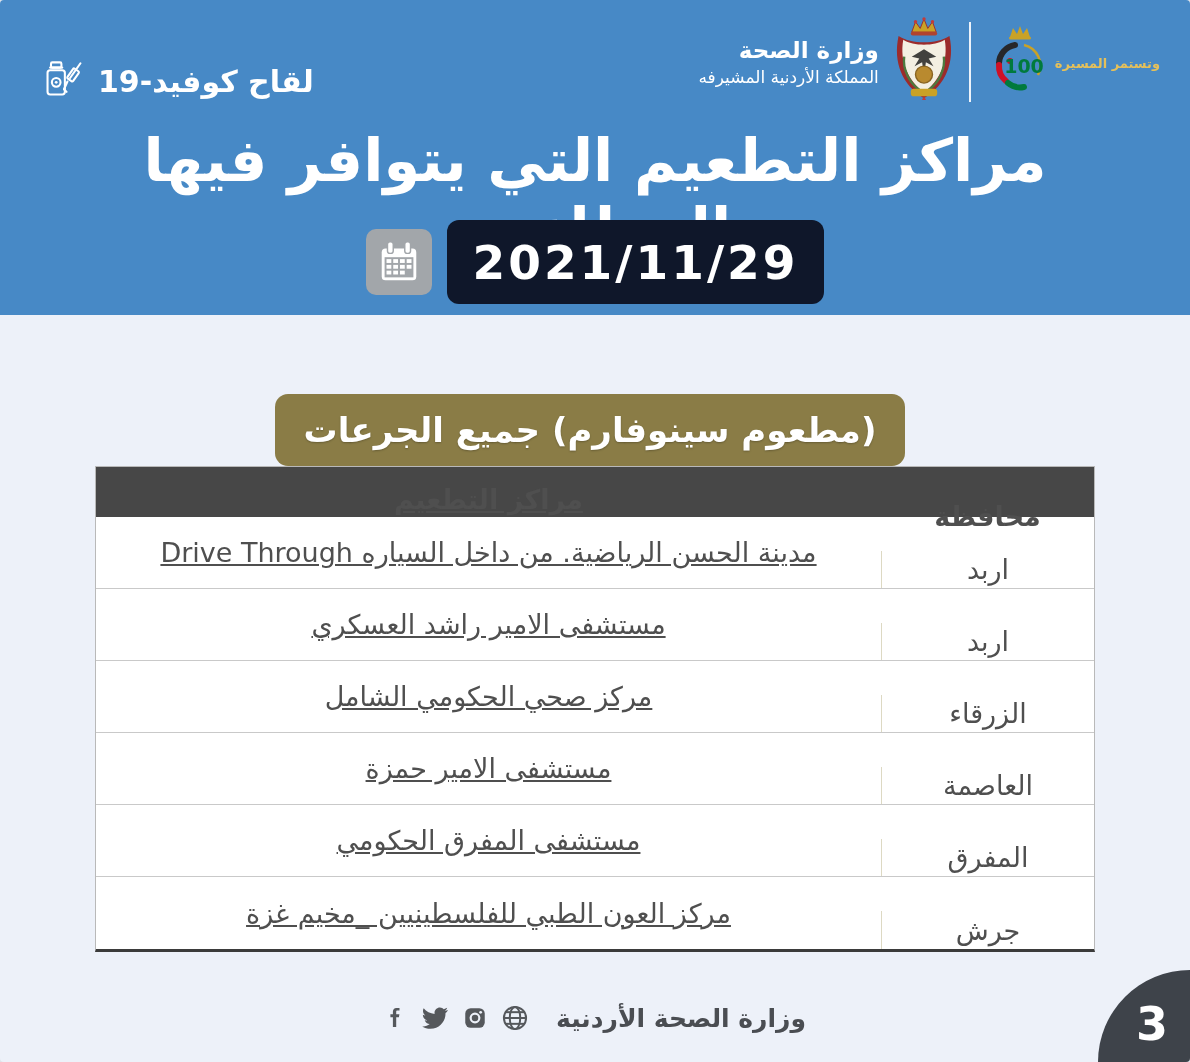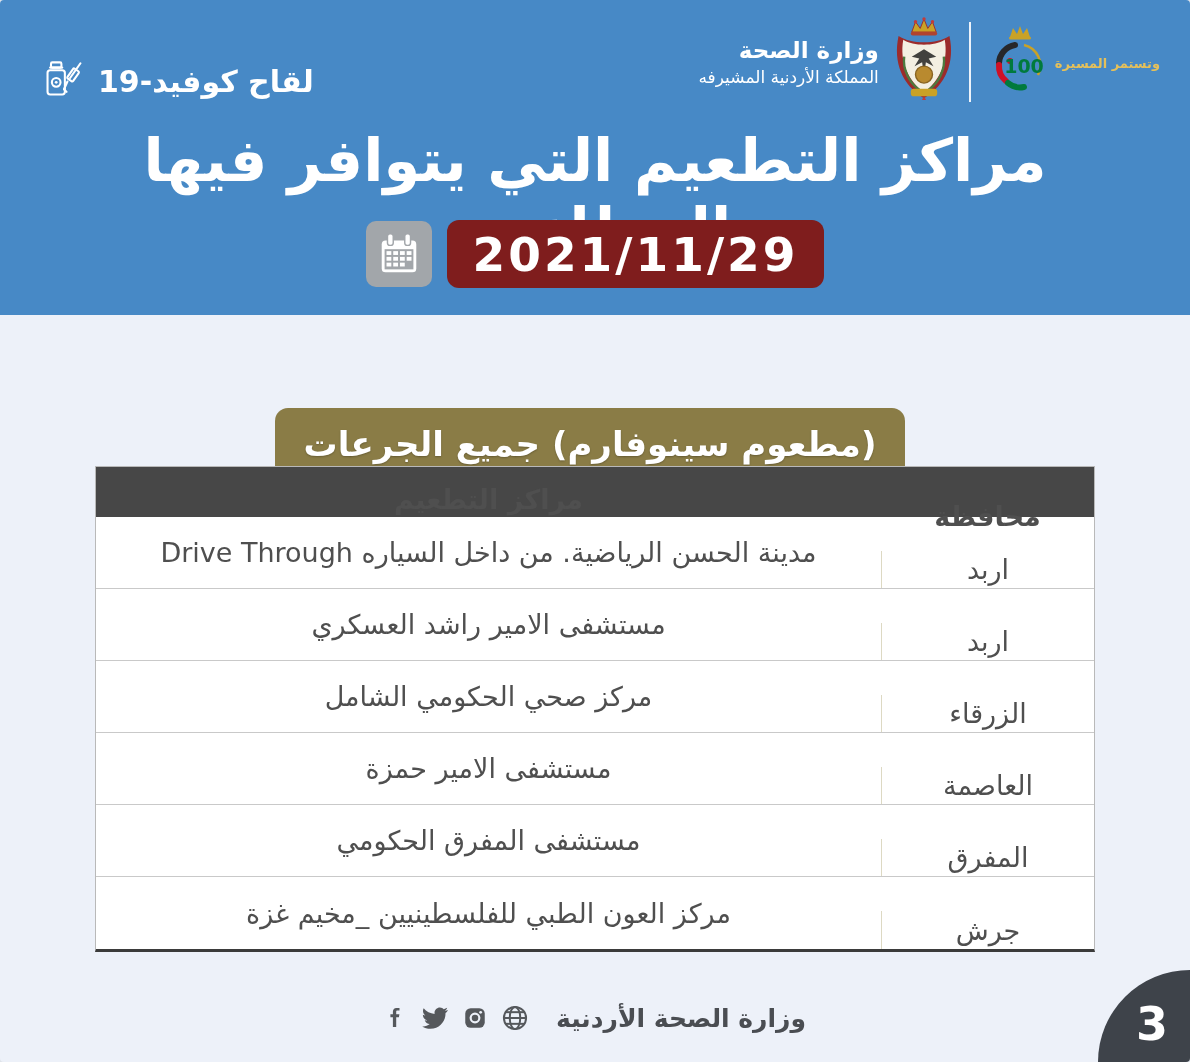--- a/index.html
+++ b/index.html
@@ -39,35 +39,34 @@
 
   .date-row {
     position:absolute; top:220px; left:0; width:100%;
     display:flex; justify-content:center; align-items:center; gap:15px;
   }
   .cal-box {
     width:66px; height:66px; background:#a2a6aa; border-radius:10px;
     display:flex; align-items:center; justify-content:center;
   }
   .date-badge {
-    background:#7f1d1d; color:#fff; border-radius:12px;
-    height:68px; min-width:328px; padding:0 26px;
+    background:#0f172a; color:#fff; border-radius:12px;
+    height:84px; min-width:328px; padding:0 26px;
     display:flex; align-items:center; justify-content:center;
     font-size:47px; font-weight:bold; letter-spacing:3px;
     font-family:"DejaVu Sans", sans-serif;
   }
 
   
   .olive-badge {
     position:absolute; left:275px; top:394px; width:630px; height:72px;
     background:#8a7c46; border-radius:13px;
     display:flex; align-items:center; justify-content:center;
     color:#fff; font-size:34px; font-weight:bold; direction:rtl;
     text-shadow:0 1px 2px rgba(0,0,0,.25);
-    margin-top:14px;
   }
 
   
   .vax-table {
     position:absolute; left:95px; top:466px; width:1000px;
     direction:rtl; border:1px solid #b9b9b9; border-bottom:3px solid #3b3b3b;
     background:#fff;
   }
   .t-row { display:grid; grid-template-columns:213px 1fr; }
   .t-head { background:#474747; color:#fff; height:50px; }
@@ -75,21 +74,21 @@
     font-size:27px; font-weight:bold; }
   .t-body-row { height:72px; border-bottom:1px solid #c9c9c9; background:#fff; }
   .t-body-row:last-child { border-bottom:none; }
   .cell-gov {
     display:flex; align-items:center; justify-content:center;
     font-size:27px; color:#4f4f4f; border-left:1px solid #ddd9c3;margin-top:34px;
   }
   .t-head .cell-gov { border-left:none; }
   .cell-center {
     display:flex; align-items:center; justify-content:center;
-    font-size:27px; color:#4f4f4f; text-align:center; padding:0 20px;
+    font-size:27px; color:#4f4f4f; text-align:center; padding:0 20px;text-decoration:underline;
   }
 
   
   .footer {
     position:absolute; left:0; top:995px; width:100%; height:46px;
     display:flex; align-items:center; justify-content:center; gap:21px; direction:ltr;
   }
   .footer-label { font-size:25px; font-weight:bold; color:#4a4d52; direction:rtl; margin-left:6px; }
   .social { display:flex; align-items:center; gap:13px; }
   .social svg { display:block; }

